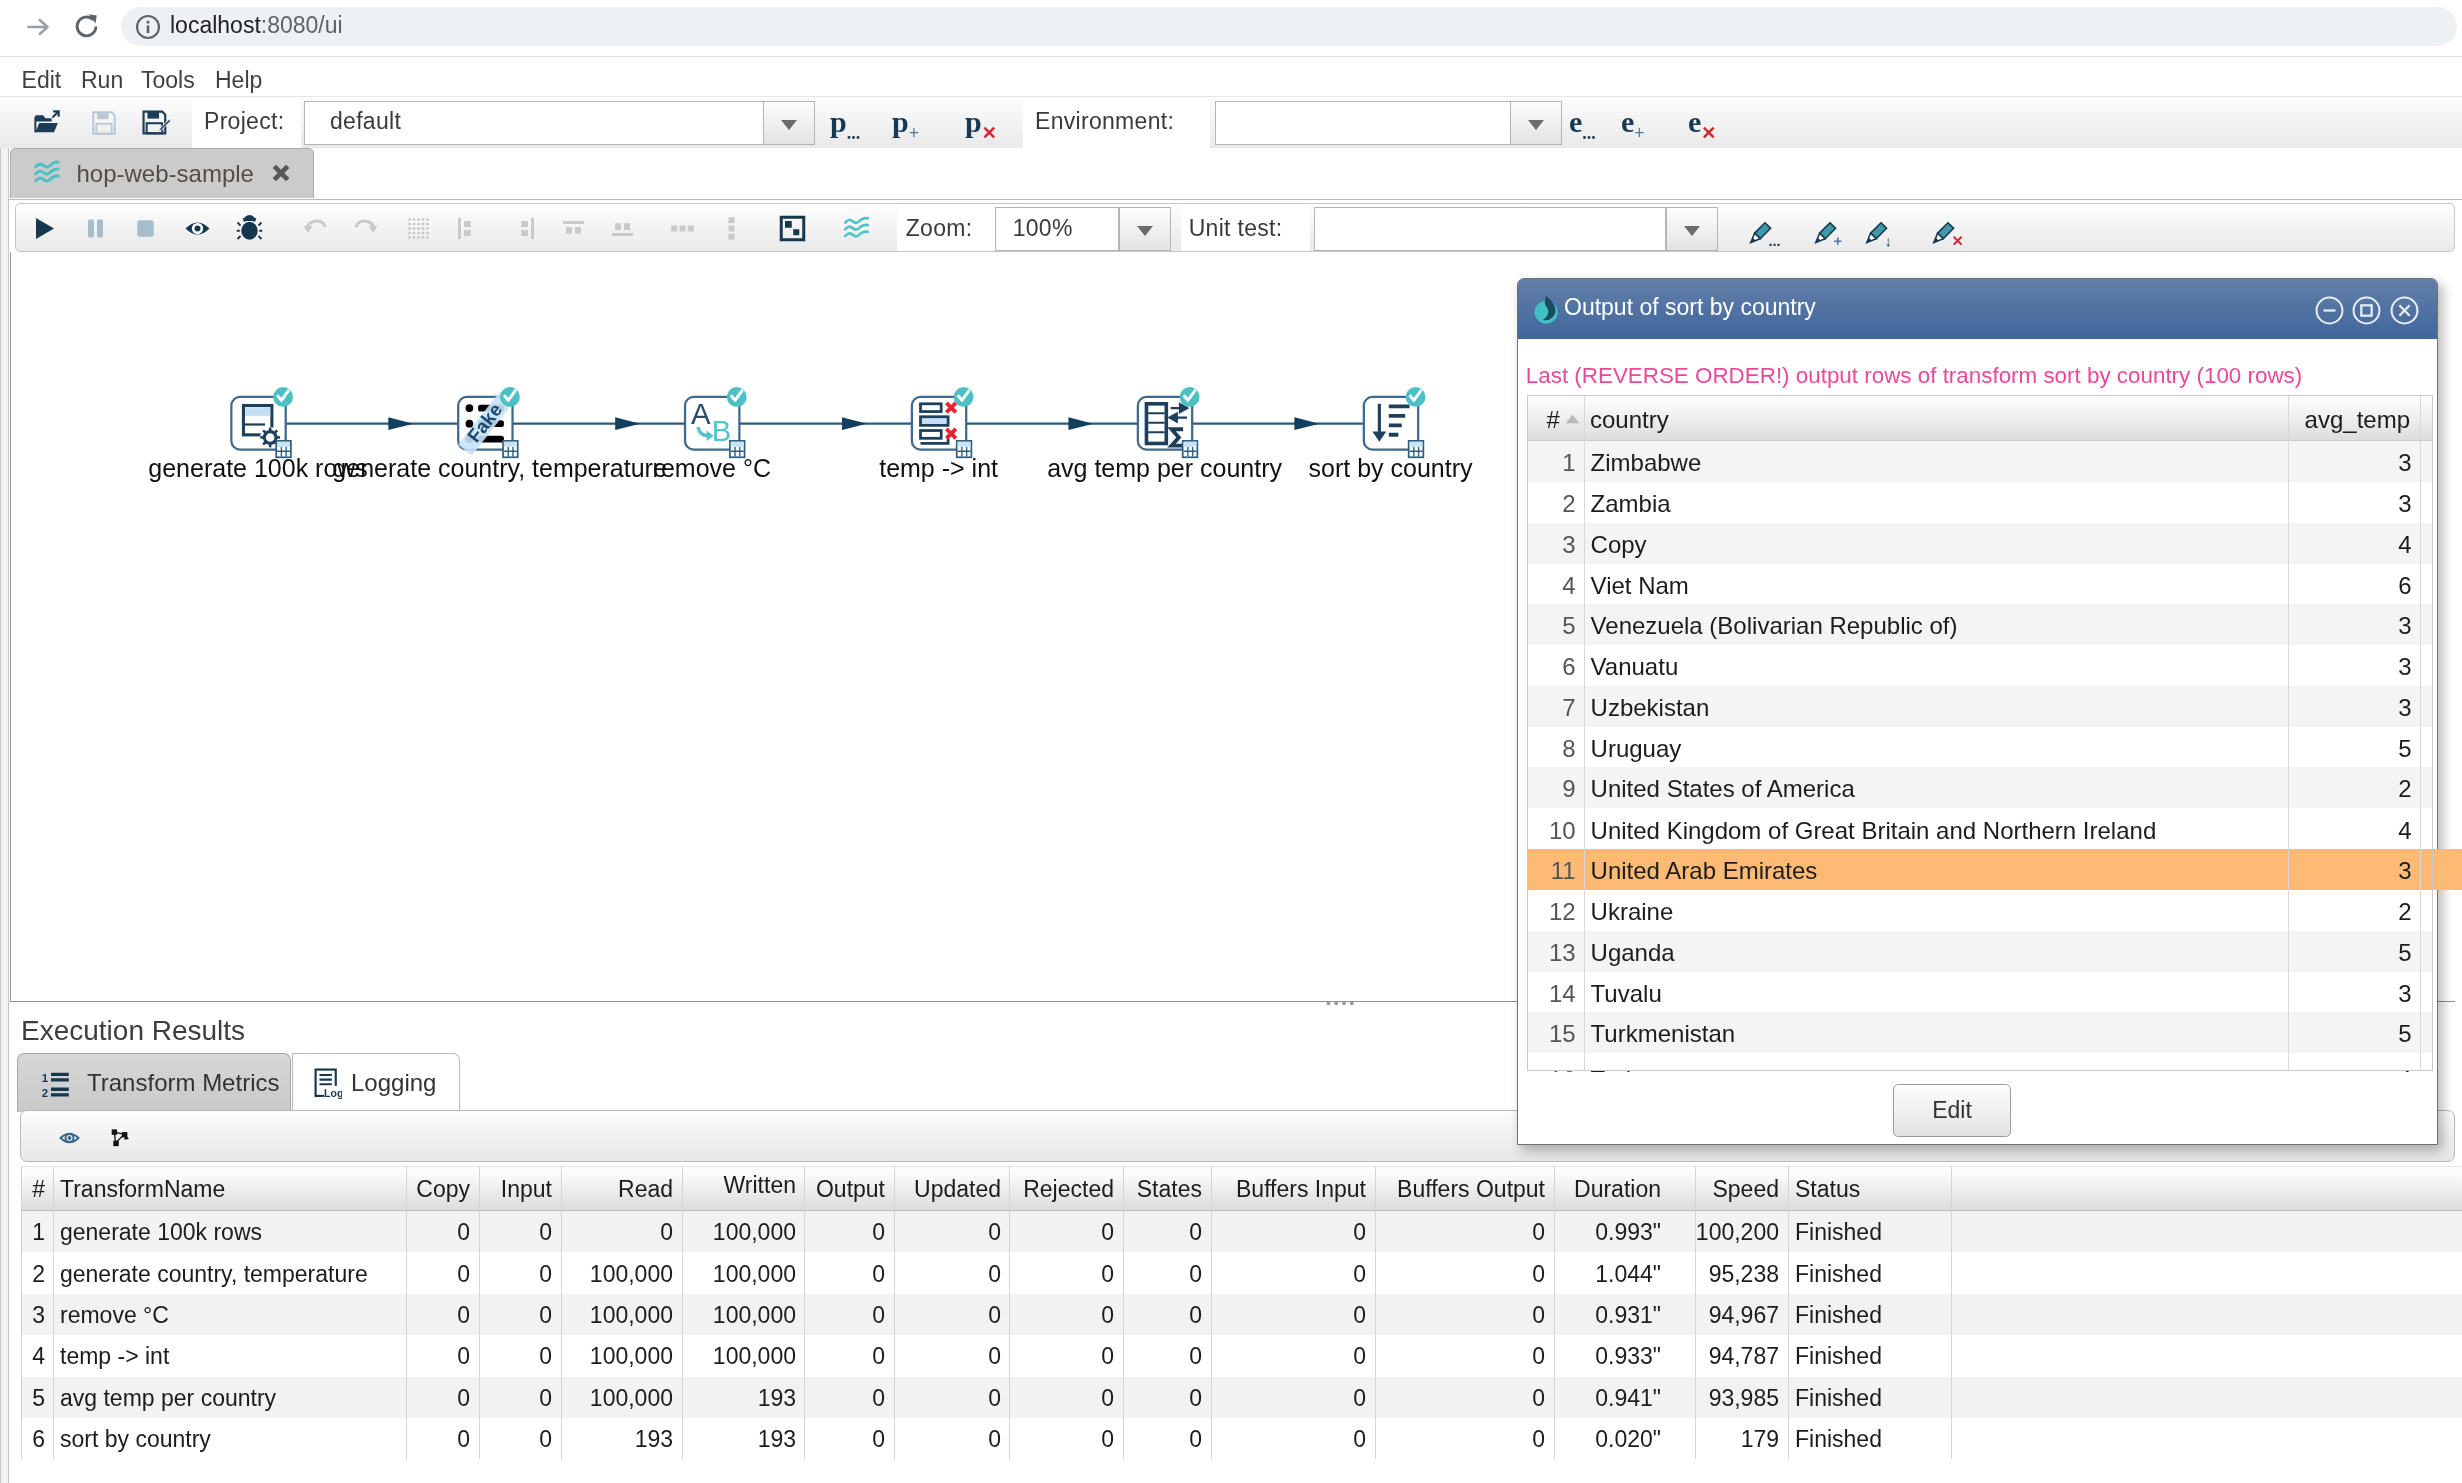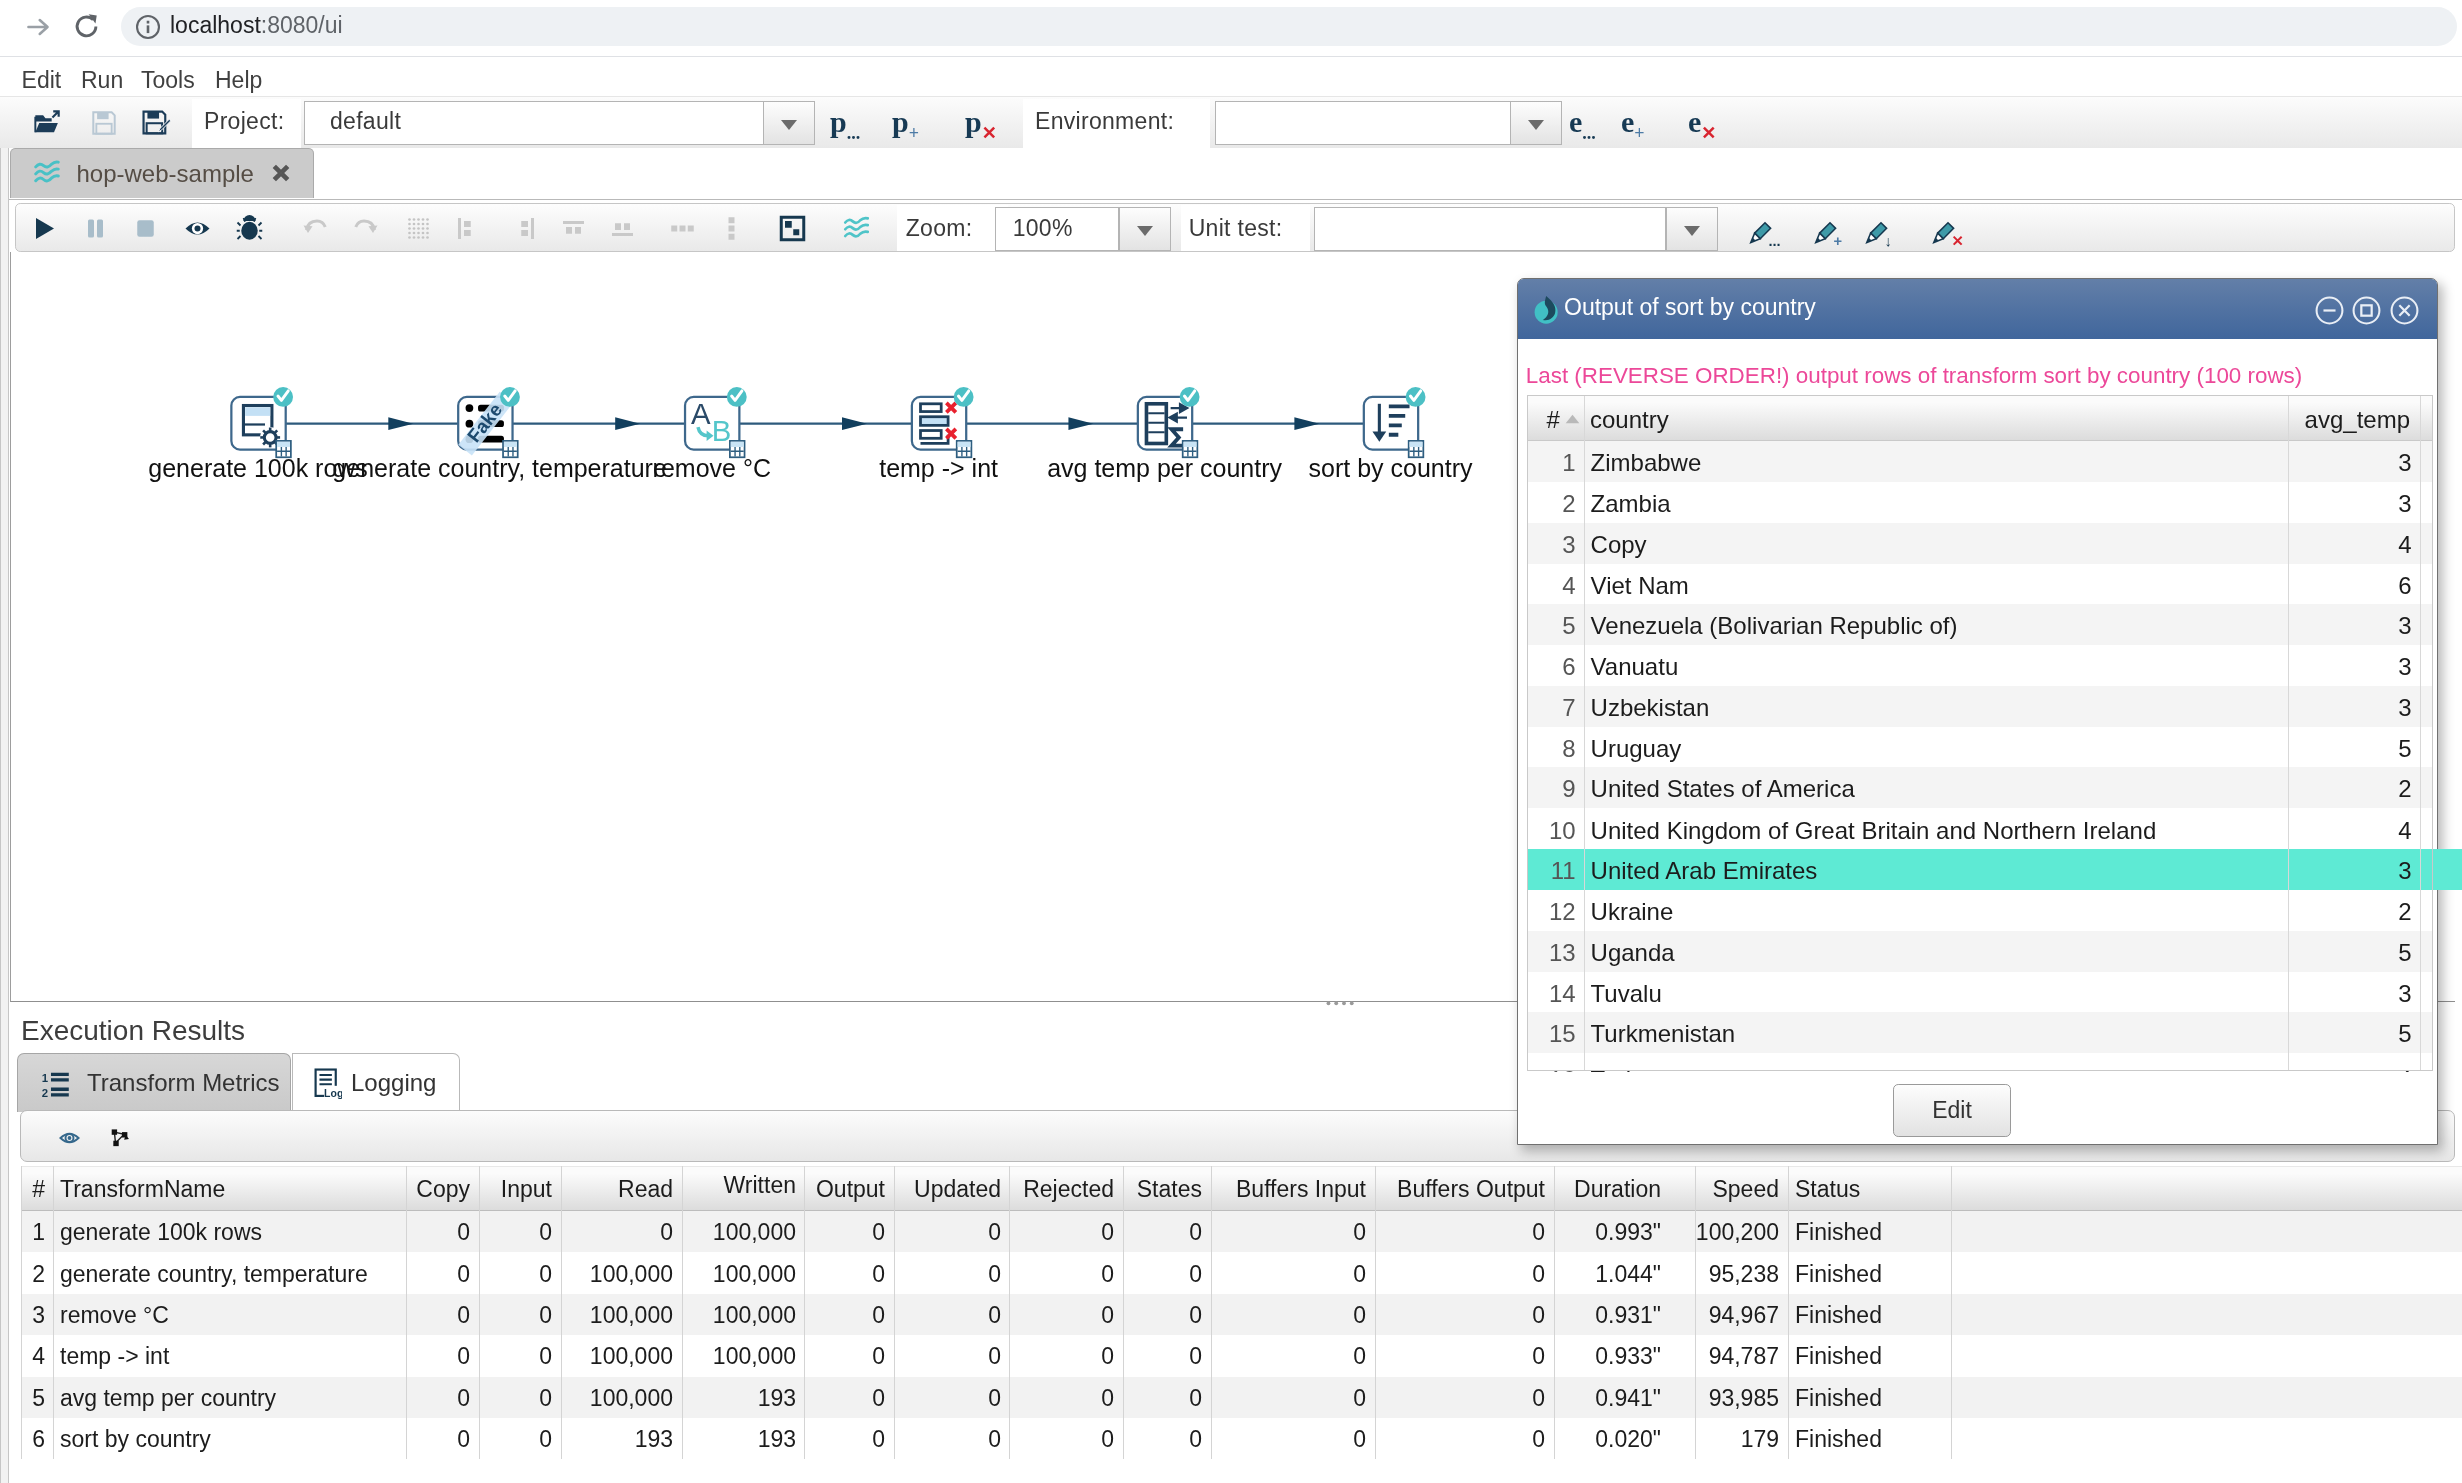--- a/index.html
+++ b/index.html
@@ -630,21 +630,21 @@
       <div class="abs" style="left:8.6px;top:488px;width:906px;height:41px;background:#f4f4f4;overflow:hidden">
         <div class="cell num" style="left:0px;top:7.8px;width:49px;color:#555">9</div>
         <div class="cell" style="left:64px;top:7.8px">United States of America</div>
         <div class="cell num" style="left:762px;top:7.8px;width:123px">2</div>
       </div>
       <div class="abs" style="left:8.6px;top:530px;width:906px;height:41px;background:#ffffff;overflow:hidden">
         <div class="cell num" style="left:0px;top:7.8px;width:49px;color:#555">10</div>
         <div class="cell" style="left:64px;top:7.8px">United Kingdom of Great Britain and Northern Ireland</div>
         <div class="cell num" style="left:762px;top:7.8px;width:123px">4</div>
       </div>
-      <div class="abs" style="left:8.6px;top:570px;width:936px;height:41px;background:#5eead4;overflow:hidden">
+      <div class="abs" style="left:8.6px;top:570px;width:936px;height:41px;background:#fdba74;overflow:hidden">
         <div class="cell num" style="left:0px;top:7.8px;width:49px;color:#555">11</div>
         <div class="cell" style="left:64px;top:7.8px">United Arab Emirates</div>
         <div class="cell num" style="left:762px;top:7.8px;width:123px">3</div>
       </div>
       <div class="abs" style="left:8.6px;top:611px;width:906px;height:41px;background:#ffffff;overflow:hidden">
         <div class="cell num" style="left:0px;top:7.8px;width:49px;color:#555">12</div>
         <div class="cell" style="left:64px;top:7.8px">Ukraine</div>
         <div class="cell num" style="left:762px;top:7.8px;width:123px">2</div>
       </div>
       <div class="abs" style="left:8.6px;top:652px;width:906px;height:41px;background:#f4f4f4;overflow:hidden">

